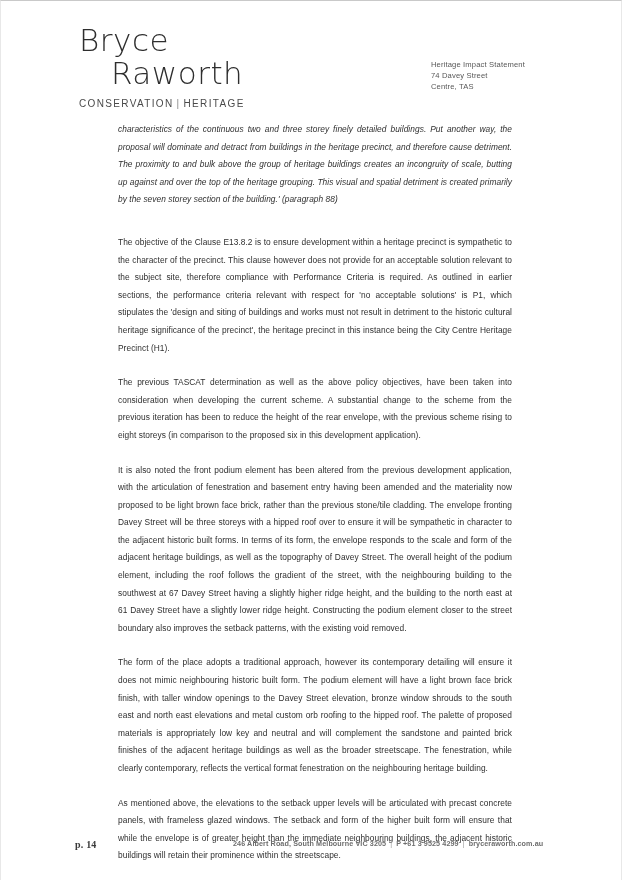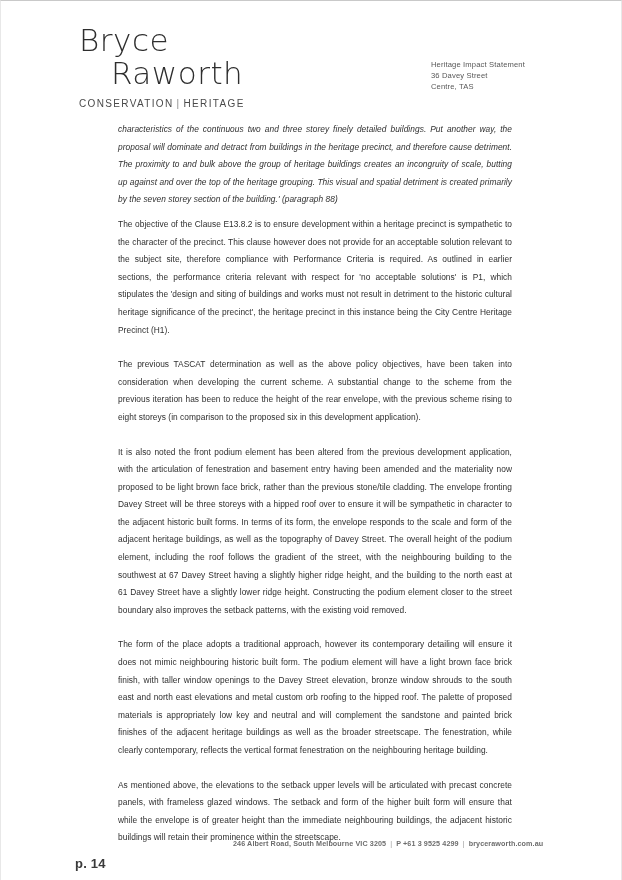--- a/index.html
+++ b/index.html
@@ -86,39 +86,40 @@
     font-size: 8.35px;
     line-height: 17.6px;
     text-align: justify;
     color: #2f2f2f;
     margin: 0 0 17px 0;
     letter-spacing: 0.05px;
     -webkit-font-smoothing: antialiased;
   }
   .para.quote {
     font-style: italic;
-    margin-bottom: 7px;
+    margin-bottom: 25px;
   }
 
   
   .footer {
     position: absolute;
     left: 0;
     bottom: 22px;
     width: 622px;
     height: 20px;
   }
   .page-num {
     position: absolute;
     left: 74px;
-    top: 18px;
-    font-size: 13px;
+    top: 1px;
+    font-size: 10px;
     font-weight: bold;
     color: #3a3a3a;
     letter-spacing: 0.2px;
+    font-family: Liberation Serif, serif;
   }
   .footer-contact {
     position: absolute;
     left: 232px;
     top: 1px;
     font-size: 7.2px;
     font-weight: bold;
     color: #6d6d6d;
     letter-spacing: 0.1px;
     white-space: nowrap;
@@ -138,21 +139,21 @@
   <div class="header">
 
     <div class="logo-block">
       <div class="logo-word">Bryce</div>
       <div class="logo-word second">Raworth</div>
       <div class="logo-tagline"><span>CONSERVATION</span><span class="divider">|</span><span>HERITAGE</span></div>
     </div>
 
     <div class="doc-meta">
       <div>Heritage Impact Statement</div>
-      <div>36 Davey Street</div>
+      <div>74 Davey Street</div>
       <div>Centre, TAS</div>
     </div>
 
   </div>
 
   <div class="content">
     <p class="para quote">characteristics of the continuous two and three storey finely detailed buildings.  Put another way, the proposal will dominate and detract from buildings in the heritage precinct, and therefore cause detriment.  The proximity to and bulk above the group of heritage buildings creates an incongruity of scale, butting up against and over the top of the heritage grouping.  This visual and spatial detriment is created primarily by the seven storey section of the building.' (paragraph 88)</p>
     <p class="para">The objective of the Clause E13.8.2 is to ensure development within a heritage precinct is sympathetic to the character of the precinct.  This clause however does not provide for an acceptable solution relevant to the subject site, therefore compliance with Performance Criteria is required.  As outlined in earlier sections, the performance criteria relevant with respect for 'no acceptable solutions' is P1, which stipulates the 'design and siting of buildings and works must not result in detriment to the historic cultural heritage significance of the precinct', the heritage precinct in this instance being the City Centre Heritage Precinct (H1).</p>
     <p class="para">The previous TASCAT determination as well as the above policy objectives, have been taken into consideration when developing the current scheme.  A substantial change to the scheme from the previous iteration has been to reduce the height of the rear envelope, with the previous scheme rising to eight storeys (in comparison to the proposed six in this development application).</p>
     <p class="para">It is also noted the front podium element has been altered from the previous development application, with the articulation of fenestration and basement entry having been amended and the materiality now proposed to be light brown face brick, rather than the previous stone/tile cladding. The envelope fronting Davey Street will be three storeys with a hipped roof over to ensure it will be sympathetic in character to the adjacent historic built forms.  In terms of its form, the envelope responds to the scale and form of the adjacent heritage buildings, as well as the topography of Davey Street.  The overall height of the podium element, including the roof follows the gradient of the street, with the neighbouring building to the southwest at 67 Davey Street having a slightly higher ridge height, and the building to the north east at 61 Davey Street have a slightly lower ridge height.  Constructing the podium element closer to the street boundary also improves the setback patterns, with the existing void removed.</p>

